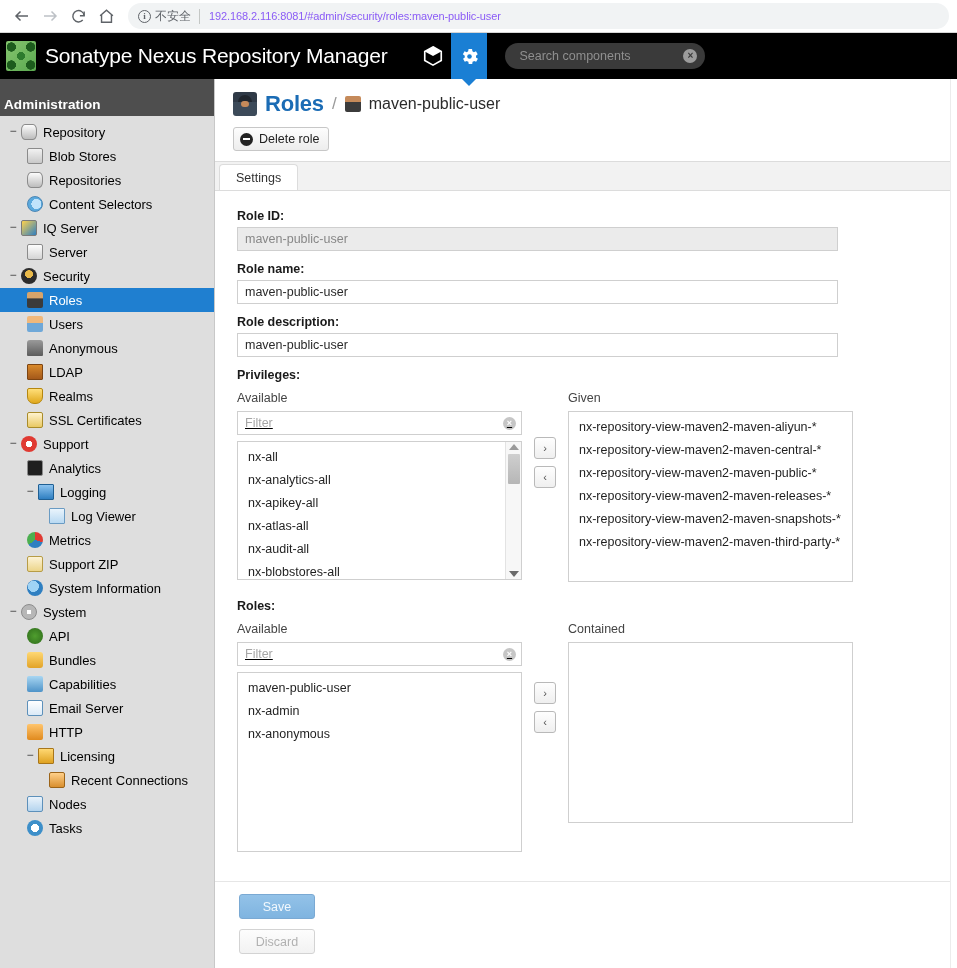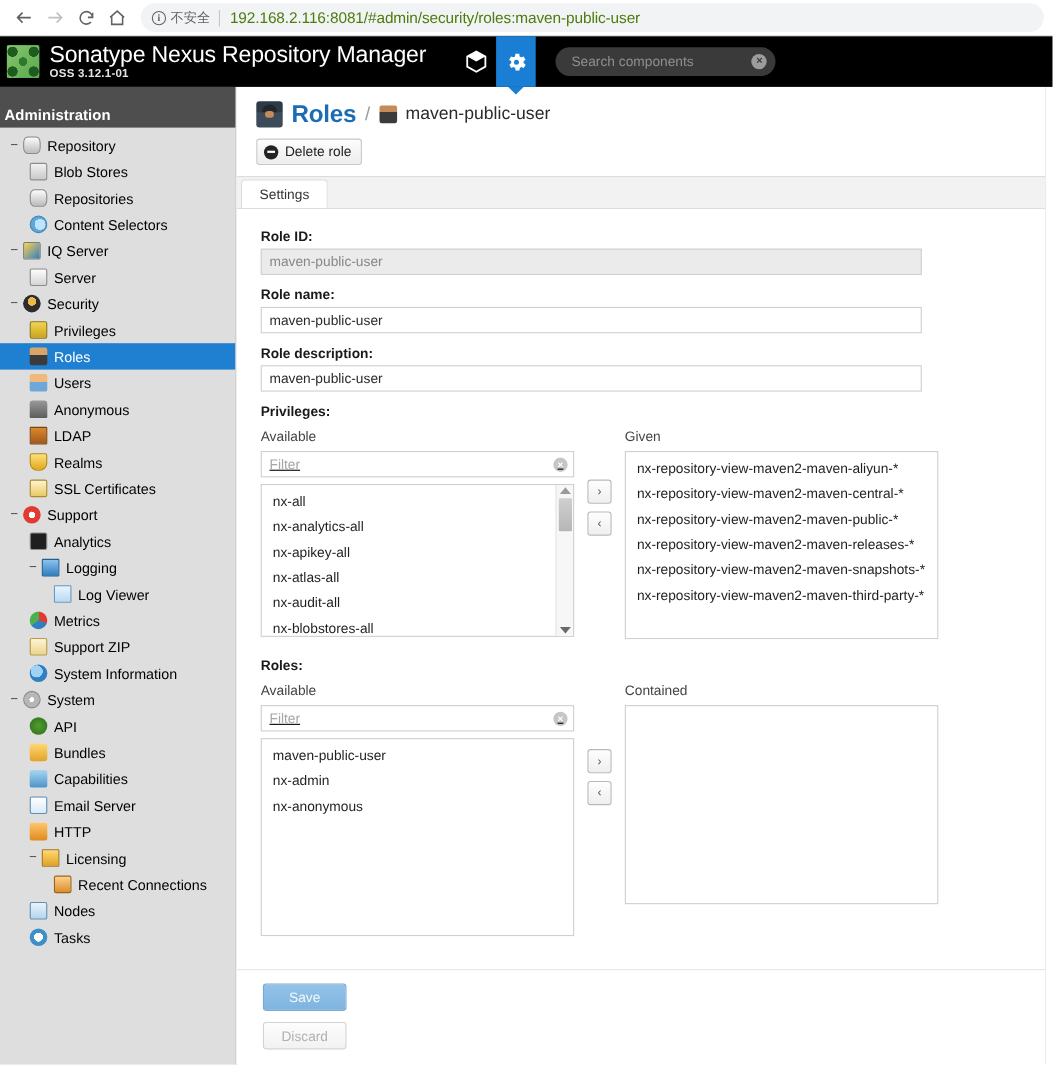--- a/index.html
+++ b/index.html
@@ -59,22 +59,22 @@
     line-height: 1;
     font-family: "Liberation Serif", serif;
   }
   #omni-sep {
     width: 1px; height: 15px;
     background: #c4c7c5;
     flex: none;
     margin-right: 9px;
   }
   #url-text {
-    font-size: 14px;
-    color: #4d7c0f;
+    font-size: 11px;
+    color: #8b5cf6;
     white-space: nowrap;
     letter-spacing: -0.1px;
   }
 
   
   #nx-header {
     height: 46px;
     background: #000;
     display: flex;
     align-items: stretch;
@@ -585,21 +585,20 @@
     <span id="url-text">192.168.2.116:8081/#admin/security/roles:maven-public-user</span>
   </div>
 </div>
 
 <div id="nx-header">
   <div id="nx-logo-wrap">
     <div id="nx-logo"></div>
   </div>
   <div id="nx-brand">
     <div id="nx-title">Sonatype Nexus Repository Manager</div>
-    <div id="nx-version">OSS 3.12.1-01</div>
   </div>
   <div id="nx-modes">
     <div class="nx-mode">
       <svg width="22" height="22" viewBox="0 0 24 24" fill="#fff">
           <path d="M12 2l9 5v10l-9 5-9-5V7z" fill="none" stroke="#fff" stroke-width="1.8"></path>
           <path d="M12 2l9 5-9 5-9-5z"></path>
         </svg>
     </div>
     <div class="nx-mode active">
       <svg width="21" height="21" viewBox="0 0 24 24" fill="#fff">
@@ -642,24 +641,20 @@
           <span class="nav-lbl">IQ Server</span>
         </div>
         <div class="nav-row lvl1">
           <span class="nav-ico ic-srv"></span>
           <span class="nav-lbl">Server</span>
         </div>
         <div class="nav-row lvl0">
           <span class="expander">−</span>
           <span class="nav-ico ic-sec"></span>
           <span class="nav-lbl">Security</span>
-        </div>
-        <div class="nav-row lvl1">
-          <span class="nav-ico ic-priv"></span>
-          <span class="nav-lbl">Privileges</span>
         </div>
         <div class="nav-row lvl1 sel">
           <span class="nav-ico ic-role"></span>
           <span class="nav-lbl">Roles</span>
         </div>
         <div class="nav-row lvl1">
           <span class="nav-ico ic-users"></span>
           <span class="nav-lbl">Users</span>
         </div>
         <div class="nav-row lvl1">

